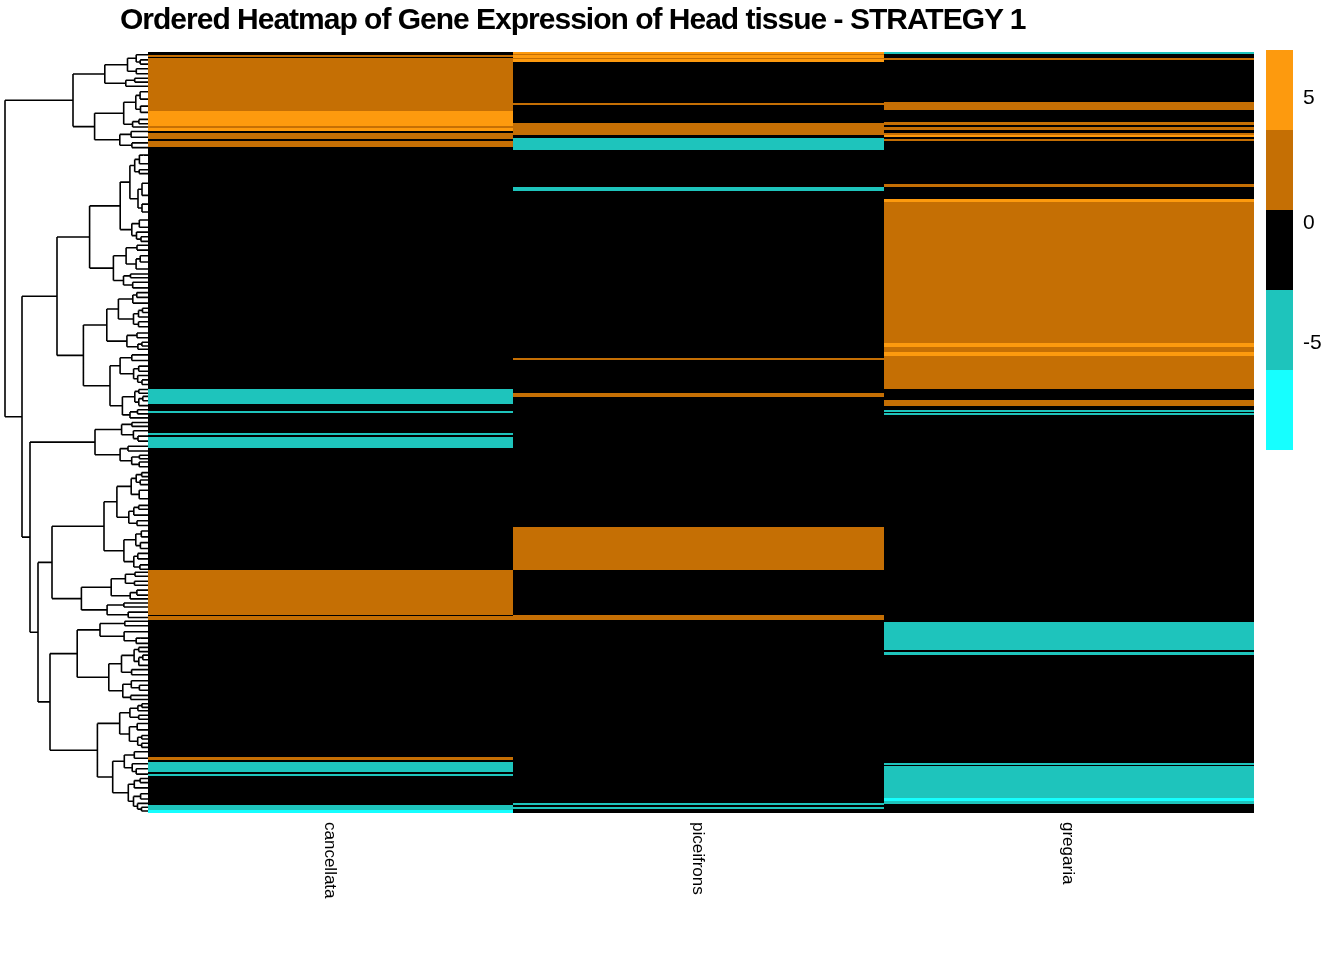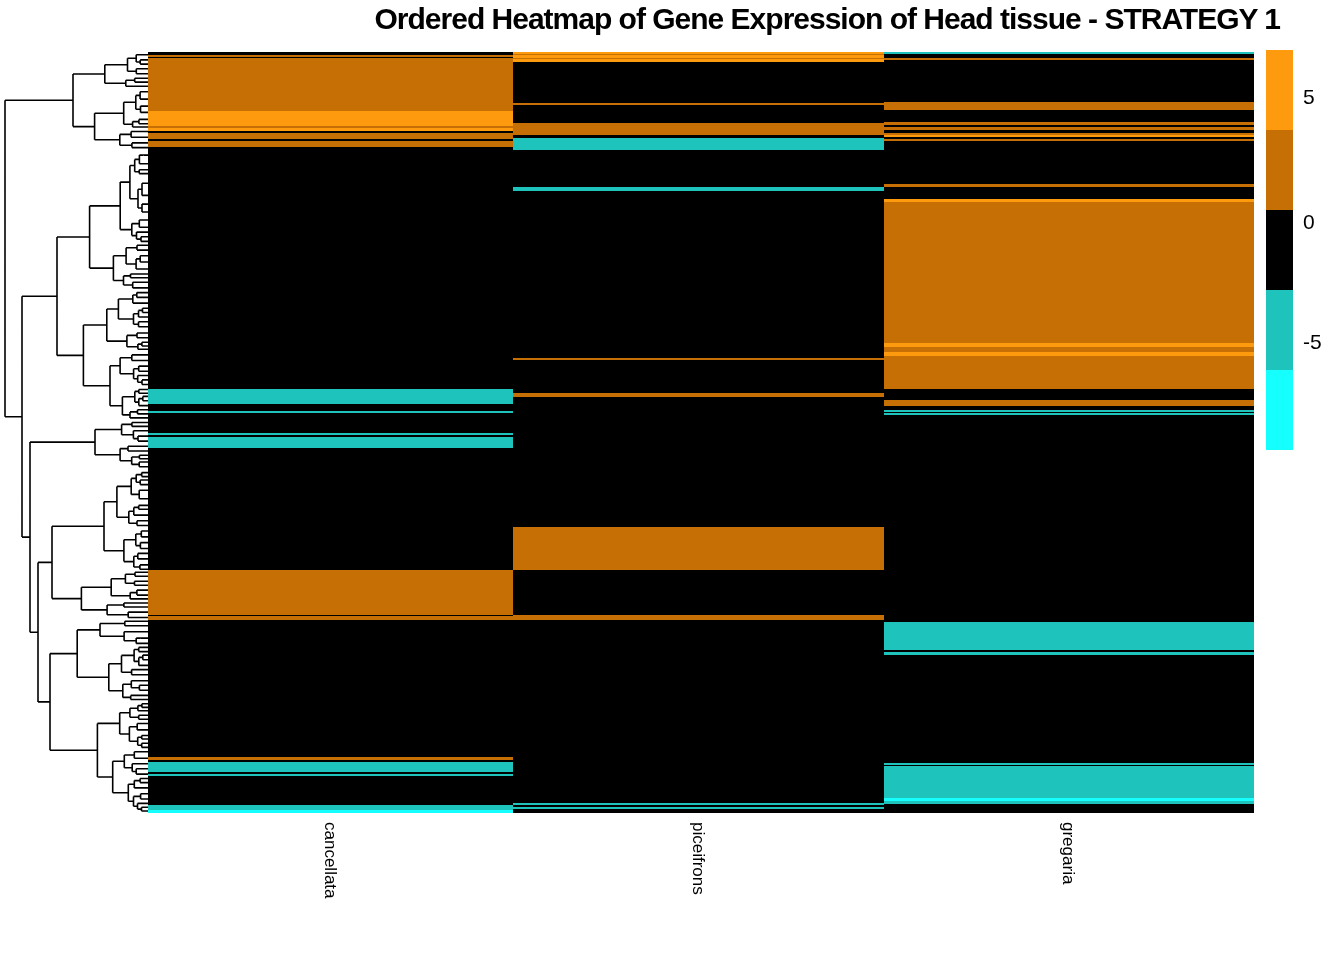--- a/index.html
+++ b/index.html
@@ -1,18 +1,18 @@
 <!DOCTYPE html>
 <html><head>
 <meta charset="utf-8">
 <style>
   html,body{margin:0;padding:0;background:#ffffff;}
   body{font-family:"Liberation Sans", sans-serif;}
   #figure{position:relative;width:1344px;height:960px;background:#ffffff;overflow:hidden;}
-  .title{position:absolute;left:120px;top:2px;width:1160px;text-align:right;
+  .title{position:absolute;left:120px;top:2px;width:1160px;text-align:left;
          font-size:30px;font-weight:700;color:#000;letter-spacing:-1px;white-space:nowrap;}
   #dendro{position:absolute;left:0;top:52px;width:148px;height:761px;}
   #heatmap{position:absolute;left:148px;top:52px;width:1106px;height:761px;display:flex;}
   .hm-col{position:relative;height:100%;background:#000;overflow:hidden;}
   .hm-band{position:absolute;left:0;width:100%;}
   .col-label{position:absolute;top:822px;font-size:17px;color:#000;white-space:nowrap;
              transform:rotate(90deg);transform-origin:0 0;}
   #legend{position:absolute;left:1266px;top:50px;width:27px;height:400px;}
   .lg-block{position:absolute;left:0;width:27px;height:80px;}
   .lg-tick{position:absolute;left:37px;transform:translateY(-50%);font-size:21px;color:#000;}

